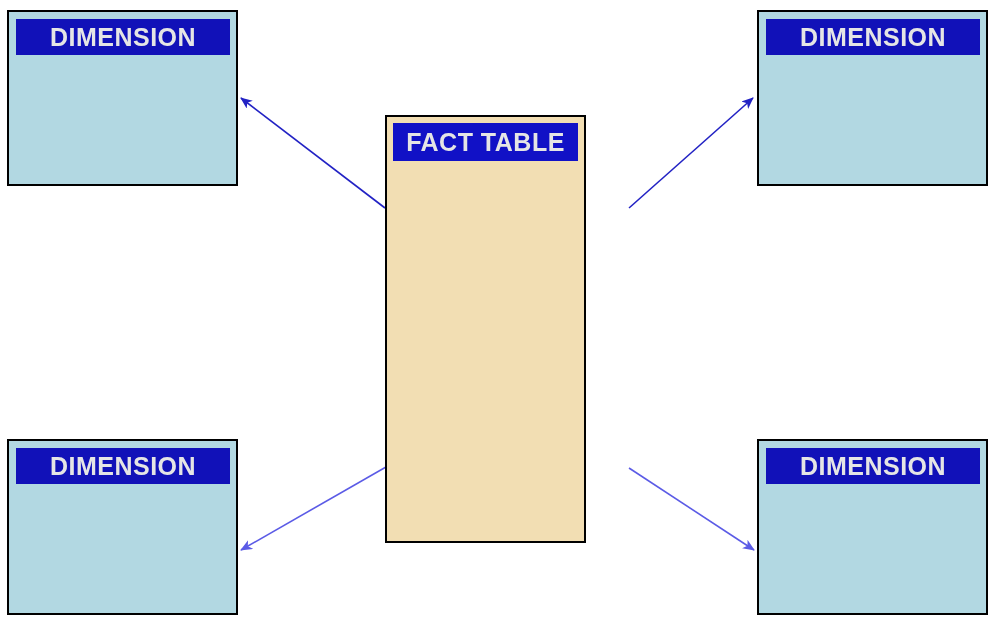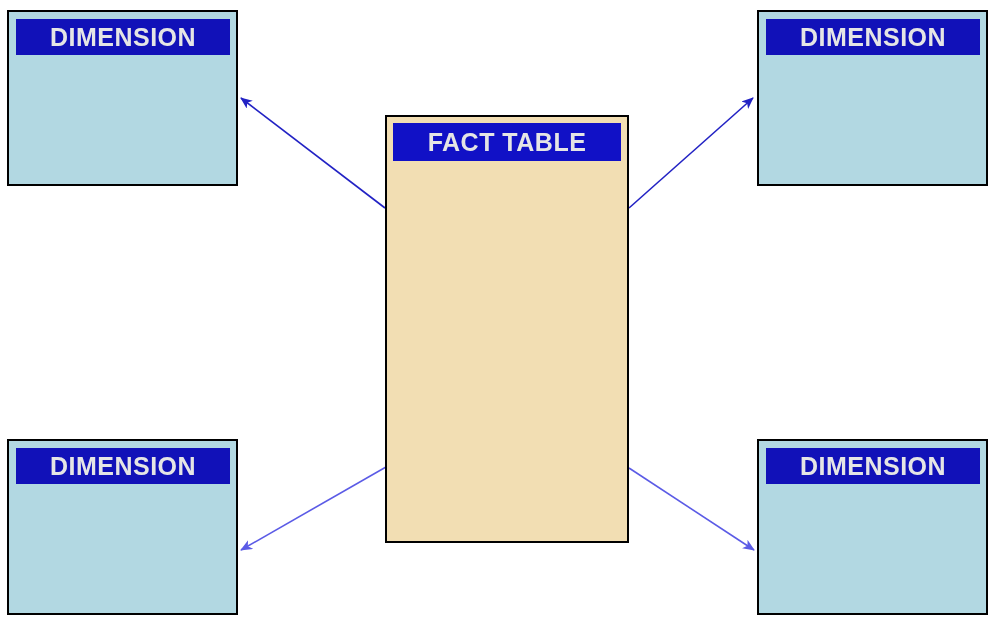--- a/index.html
+++ b/index.html
@@ -29,21 +29,21 @@
     box-sizing: border-box;
   }
   .dim-box {
     width: 231px;
     height: 176px;
     background: #B2D8E2;
   }
   .fact-box {
     left: 385px;
     top: 115px;
-    width: 244px;
+    width: 201px;
     height: 428px;
     background: #F2DEB3;
   }
   .hdr {
     position: absolute;
     display: flex;
     align-items: center;
     justify-content: center;
     color: #e5e5e5;
     font-weight: bold;

